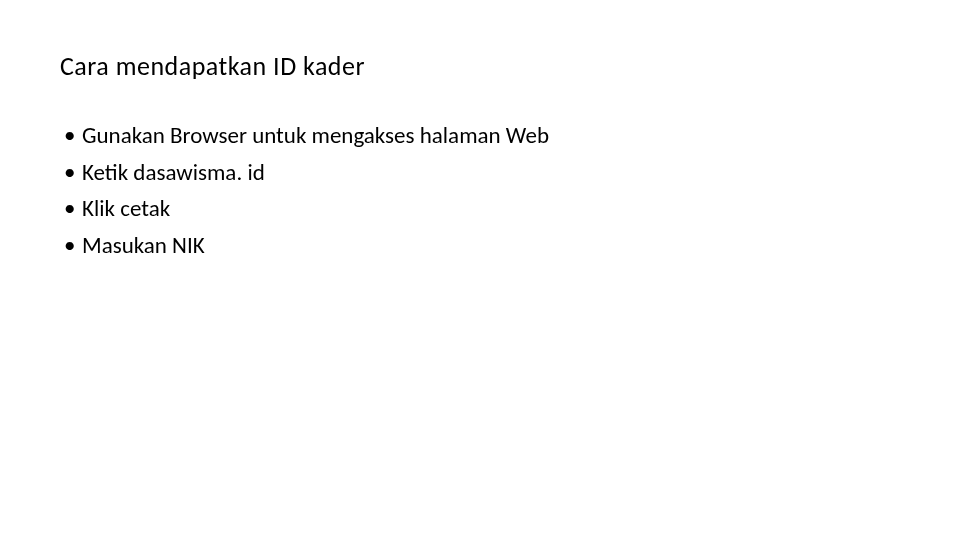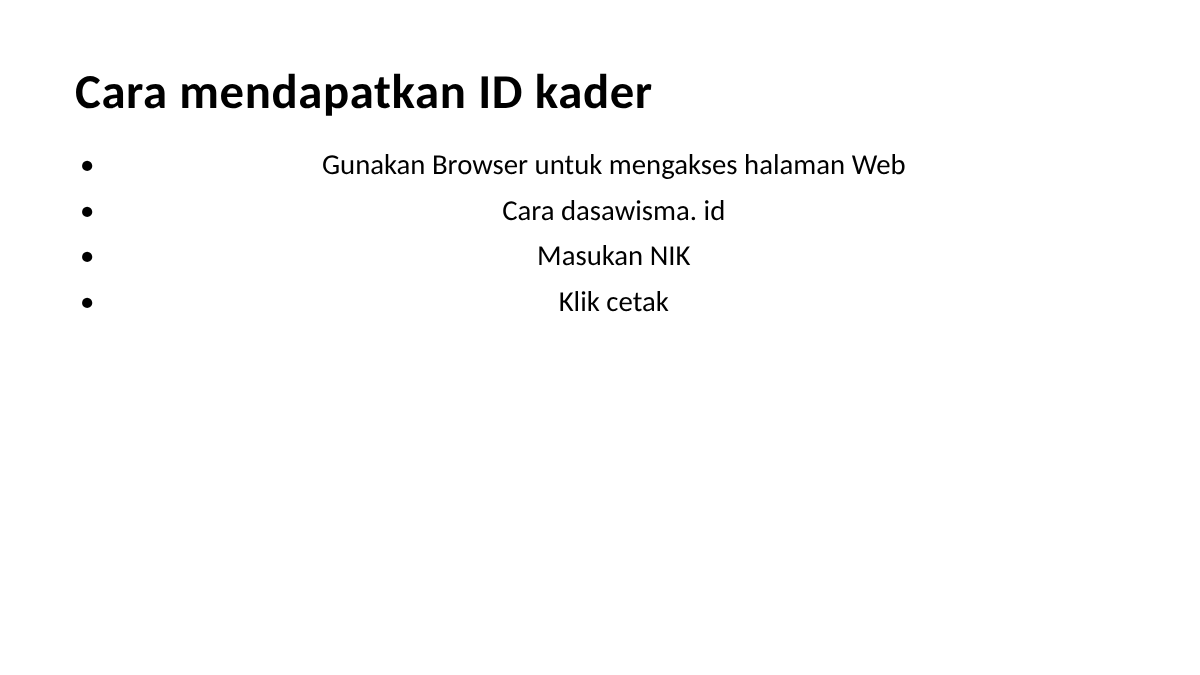--- a/index.html
+++ b/index.html
@@ -9,29 +9,28 @@
     }
     body {
       width: 960px;
       height: 540px;
       background: #ffffff;
       font-family: Calibri, "Segoe UI", Arial, sans-serif;
       color: #000000;
       padding: 50px 60px;
     }
     .slide-title {
-      font-size: 39px;
-      font-weight: 700;
-      margin-bottom: 18px;
+      font-size: 26px;
+      font-weight: 400;
+      margin-bottom: 36px;
       letter-spacing: 0.5px;
     }
     .bullet-list {
       list-style: none;
       padding-left: 4px;
-      text-align: center;
     }
     .bullet-item {
       font-size: 23px;
       line-height: 1.5;
       position: relative;
       padding-left: 18px;
       margin-bottom: 2px;
     }
     .bullet-item::before {
       content: "•";
@@ -41,16 +40,16 @@
       font-size: 23px;
     }
   </style>
 </head>
 <body>
 
 <h1 class="slide-title">Cara mendapatkan ID kader</h1>
 
 <ul class="bullet-list">
   <li class="bullet-item">Gunakan Browser untuk mengakses halaman Web</li>
-  <li class="bullet-item">Cara dasawisma. id</li>
+  <li class="bullet-item">Ketik dasawisma. id</li>
+  <li class="bullet-item">Klik cetak</li>
   <li class="bullet-item">Masukan NIK</li>
-  <li class="bullet-item">Klik cetak</li>
 </ul>
 
 </body></html>

